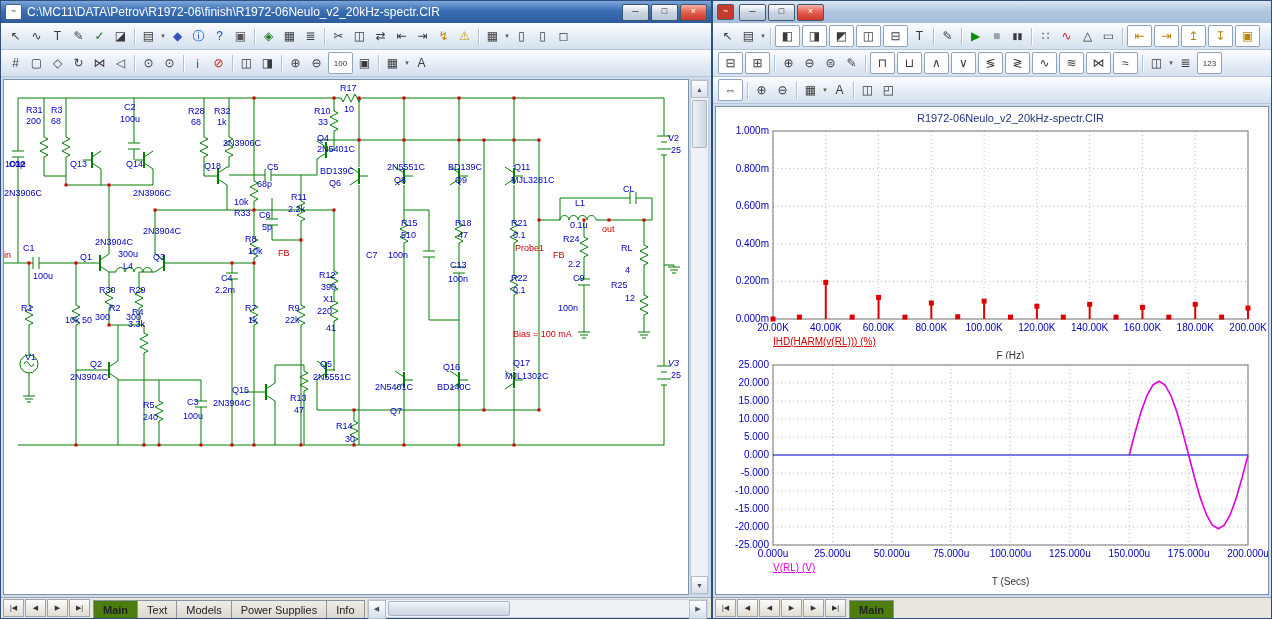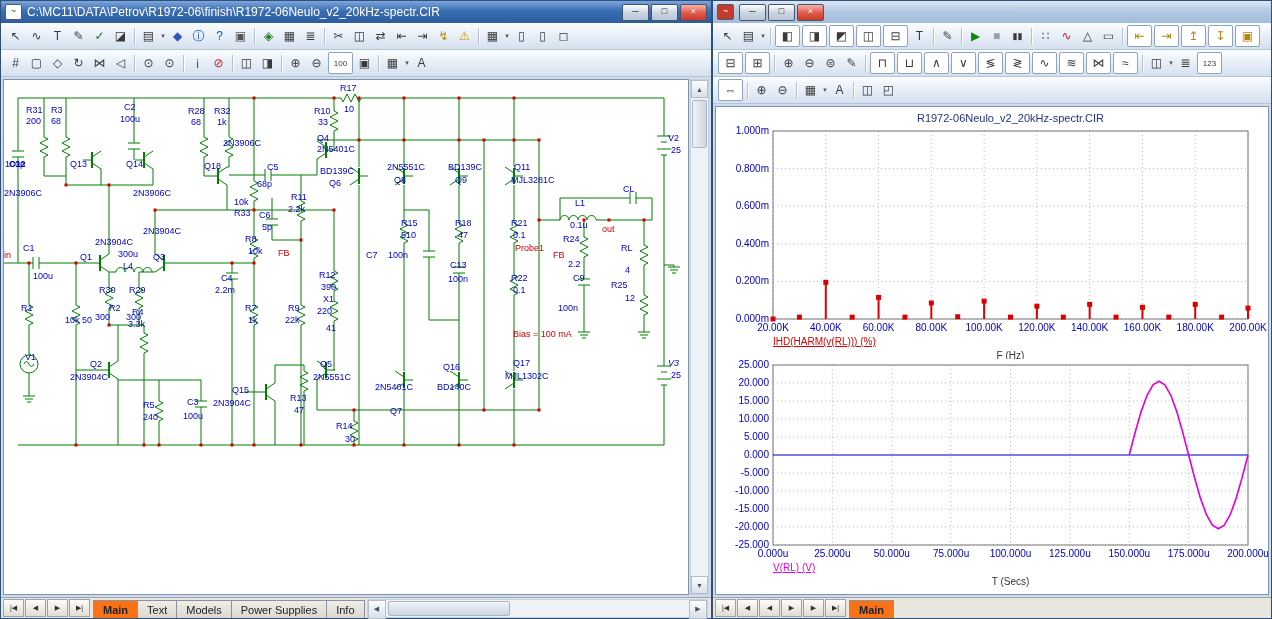--- a/index.html
+++ b/index.html
@@ -50,21 +50,21 @@
           background:linear-gradient(#eff3f8,#ccd6e2);border:1px solid #a9b6c5;border-radius:2px;}
 
   .tabrow{height:20px;flex:0 0 20px;display:flex;align-items:center;background:#e9e6df;
           border-top:1px solid #9aa4b0;font-size:11px;padding-left:2px;}
   .navgroup{display:flex;gap:1px;margin-right:3px;}
   .navbtn{min-width:17px;height:16px;border:1px solid #9aa4b0;background:linear-gradient(#fcfcfb,#e1ddd3);
           font-size:7px;display:flex;align-items:center;justify-content:center;color:#333;padding:0 1px;}
   .tabs{display:flex;align-items:flex-end;height:100%;}
   .tab{height:16px;padding:1px 9px 0;border:1px solid #8a94a0;border-bottom:none;margin-right:-1px;
        background:linear-gradient(#efede8,#dcd8cf);display:flex;align-items:center;color:#222;}
-  .tab.active{background:#f97316;font-weight:bold;}
+  .tab.active{background:#4d7c0f;font-weight:bold;}
 
   #chart-area{flex:1;background:#fff;border:1px solid #7d93ad;margin:2px;overflow:hidden;}
   #chart-area svg{display:block;}
   svg text{font-family:"Liberation Sans",sans-serif;}
 </style>
 </head>
 <body>
 
 <div class="window" id="win-left">
   <div class="titlebar active">

